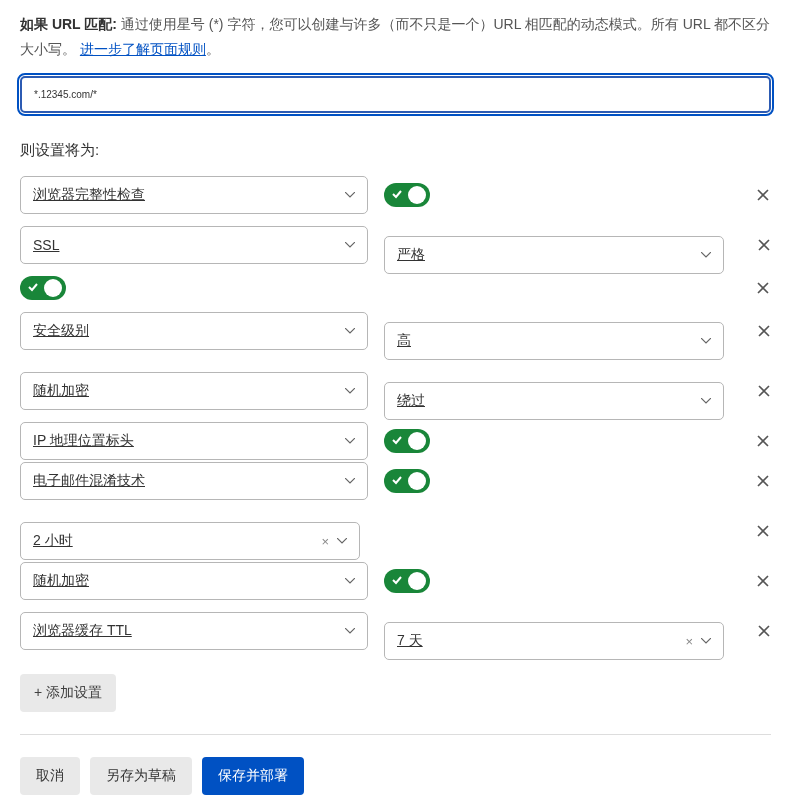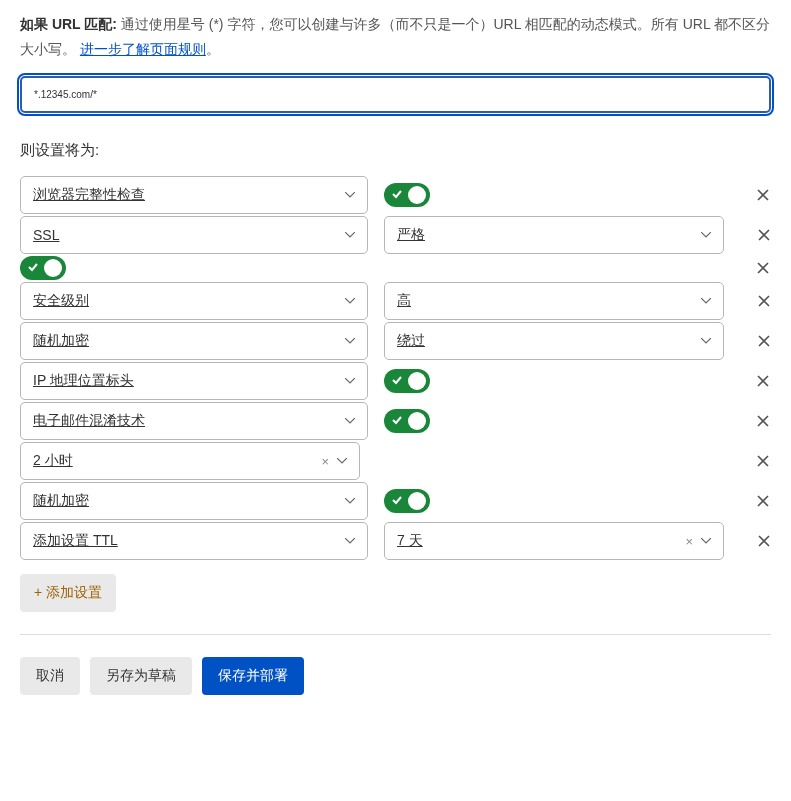--- a/index.html
+++ b/index.html
@@ -8,34 +8,34 @@
     .url-heading { font-weight: 700; color: #333; display: inline; }
     .url-desc { color: #555; display: inline; line-height: 1.8; }
     .link { color: #0051c3; text-decoration: underline; cursor: pointer; }
     .url-input-wrap { margin-top: 14px; }
     .url-input { width: 100%; padding: 11px 12px; font-size: 10px; border: 2px solid #2c5bb3; border-radius: 5px; outline: 2px solid #0051c3; outline-offset: 1px; color: #333; }
     .settings-heading { font-weight: 400; font-size: 15px; margin-bottom: 16px; margin-top: 28px; }
     .rows { display: flex; flex-direction: column; gap: 2px; text-decoration: underline; }
     .row { display: flex; align-items: center; gap: 16px; }
     .select { position: relative; border: 1px solid #b6b6b6; border-radius: 5px; height: 38px; display: flex; align-items: center; padding: 0 12px; background: #fff; cursor: pointer; }
     .select-left { width: 348px; flex-shrink: 0; }
-    .select-right { width: 340px; flex-shrink: 0; }
+    .select-right { width: 340px; flex-shrink: 0; margin-top: 20px; }
     .select-label { color: #333; font-size: 14px; }
     .select-caret { position: absolute; right: 12px; top: 50%; transform: translateY(-50%); pointer-events: none; }
     .select-caret svg { display: block; }
     .clear-x { position: absolute; right: 30px; top: 50%; transform: translateY(-50%); color: #888; font-size: 13px; cursor: pointer; }
     .toggle { width: 46px; height: 24px; border-radius: 12px; background: #198639; position: relative; cursor: pointer; flex-shrink: 0; }
     .toggle-knob { position: absolute; width: 18px; height: 18px; border-radius: 50%; background: #fff; top: 3px; right: 4px; }
     .toggle-check { position: absolute; left: 7px; top: 5px; }
     .toggle-check svg { display: block; }
     .spacer-flex { flex: 1; }
     .remove-btn { width: 16px; height: 16px; cursor: pointer; color: #555; display: flex; align-items: center; justify-content: center; margin-left: auto; }
     .remove-btn svg { display: block; }
     .add-setting-wrap { margin-top: 14px; }
-    .add-setting { background: #e9e9e9; border: none; padding: 10px 14px; font-size: 14px; color: #a16207; border-radius: 4px; cursor: pointer; }
+    .add-setting { background: #e9e9e9; border: none; padding: 10px 14px; font-size: 14px; color: #404040; border-radius: 4px; cursor: pointer; }
     hr.sep { border: none; border-top: 1px solid #ddd; margin: 22px 0; }
     .footer-buttons { display: flex; gap: 10px; }
     .btn { border: none; padding: 10px 16px; font-size: 14px; border-radius: 4px; cursor: pointer; }
     .btn-gray { background: #e9e9e9; color: #333; }
     .btn-blue { background: #0051c3; color: #fff; }
   </style>
 </head>
 <body>
 
 <div class="url-section">
@@ -258,21 +258,21 @@
     <div class="spacer-flex"></div>
     <div class="remove-btn">
         <svg width="14" height="14" viewBox="0 0 14 14">
           <path d="M2 2 L12 12 M12 2 L2 12" stroke="#555" stroke-width="1.6"></path>
         </svg>
       </div>
   </div>
 
   <div class="row">
     <div class="select select-left">
-      <span class="select-label">添加设置 TTL</span>
+      <span class="select-label">浏览器缓存 TTL</span>
       <span class="select-caret">
           <svg width="10" height="6" viewBox="0 0 10 6">
             <path d="M0 0 L5 5 L10 0" fill="none" stroke="#666" stroke-width="1.2"></path>
           </svg>
         </span>
     </div>
     <div class="select select-right">
       <span class="select-label">7 天</span>
       <span class="clear-x">×</span>
       <span class="select-caret">

